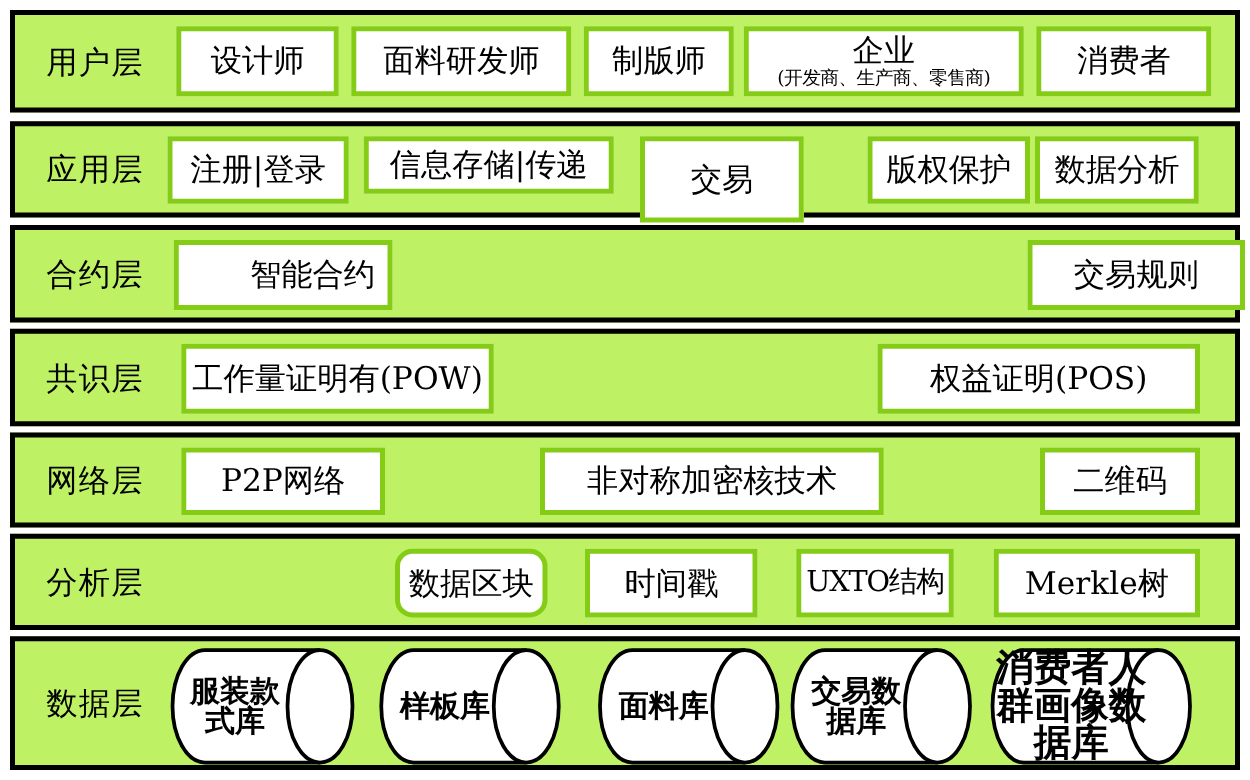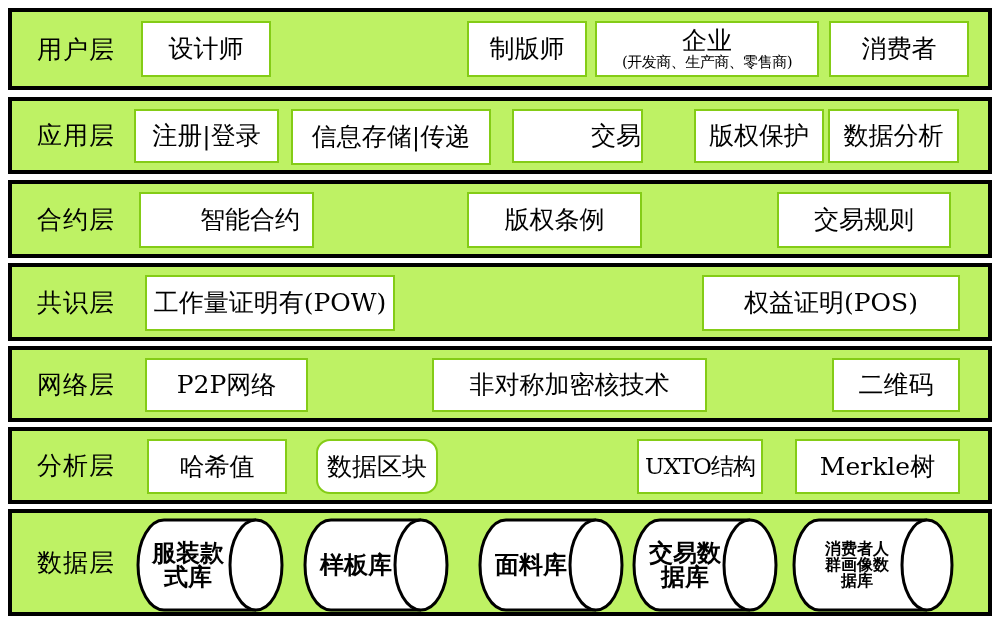--- a/index.html
+++ b/index.html
@@ -35,21 +35,21 @@
     display: flex;
     align-items: center;
     justify-content: center;
     font-size: 25px;
     letter-spacing: 1px;
     white-space: nowrap;
   }
   .node-box {
     position: absolute;
     box-sizing: border-box;
-    border: 2px solid #84cc16;
+    border: 4px solid #84cc16;
     background: #ffffff;
     display: flex;
     flex-direction: column;
     align-items: center;
     justify-content: center;
     text-align: center;
     font-size: 25px;
     line-height: 1.1;
     white-space: nowrap;
     overflow: visible;
@@ -95,20 +95,23 @@
 
 <div id="diagram">
 
   <div class="layer-row" style="top:8px; height:82px;">
     <div class="layer-label">用户层</div>
 
     <div class="node-box" style="left:129px; top:9px; width:130px; height:56px;">
       <span>设计师</span>
     </div>
 
+    <div class="node-box" style="left:269px; top:9px; width:176px; height:56px;">
+      <span>面料研发师</span>
+    </div>
 
     <div class="node-box" style="left:455px; top:9px; width:120px; height:56px;">
       <span>制版师</span>
     </div>
 
     <div class="node-box" style="left:583px; top:9px; width:224px; height:56px;">
       <span>企业</span>
       <span class="sub">(开发商、生产商、零售商)</span>
     </div>
 
@@ -117,49 +120,46 @@
     </div>
   </div>
 
   <div class="layer-row" style="top:97px; height:77px;">
     <div class="layer-label">应用层</div>
 
     <div class="node-box" style="left:122px; top:8px; width:145px; height:54px;">
       <span>注册|登录</span>
     </div>
 
-    <div class="node-box" style="left:279px; top:8px; width:200px; height:56px;">
+    <div class="node-box" style="left:279px; top:8px; width:200px; height:46px;">
       <span>信息存储|传递</span>
     </div>
 
-    <div class="node-box" style="left:500px; top:8px; width:131px; height:54px;align-items:flex-end;">
+    <div class="node-box" style="left:500px; top:8px; width:131px; height:69px;">
       <span>交易</span>
     </div>
 
     <div class="node-box" style="left:682px; top:8px; width:130px; height:54px;">
       <span>版权保护</span>
     </div>
 
     <div class="node-box" style="left:816px; top:8px; width:131px; height:54px;">
       <span>数据分析</span>
     </div>
   </div>
 
   <div class="layer-row" style="top:180px; height:78px;">
     <div class="layer-label">合约层</div>
 
     <div class="node-box" style="left:127px; top:8px; width:175px; height:56px;padding-left:47px;">
       <span>智能合约</span>
     </div>
 
-    <div class="node-box" style="left:455px; top:8px; width:175px; height:56px;">
-      <span>版权条例</span>
-    </div>
-
-    <div class="node-box" style="left:765px; top:8px; width:174px; height:56px;">
+
+    <div class="node-box" style="left:810px; top:8px; width:174px; height:56px;">
       <span>交易规则</span>
     </div>
   </div>
 
   <div class="layer-row" style="top:263px; height:78px;">
     <div class="layer-label">共识层</div>
 
     <div class="node-box" style="left:133px; top:8px; width:250px; height:56px;">
       <span>工作量证明有(POW)</span>
     </div>
@@ -181,28 +181,28 @@
     </div>
 
     <div class="node-box" style="left:820px; top:8px; width:128px; height:54px;">
       <span>二维码</span>
     </div>
   </div>
 
   <div class="layer-row" style="top:427px; height:77px;">
     <div class="layer-label">分析层</div>
 
-    <div class="node-box" style="left:135px; top:8px; width:140px; height:55px;">
-      <span>哈希值</span>
-    </div>
 
     <div class="node-box" style="left:304px; top:8px; width:122px; height:55px;border-radius:14px;">
       <span>数据区块</span>
     </div>
 
+    <div class="node-box" style="left:456px; top:8px; width:138px; height:55px;">
+      <span>时间戳</span>
+    </div>
 
     <div class="node-box tight" style="left:625px; top:8px; width:126px; height:55px;">
       <span>UXTO结构</span>
     </div>
 
     <div class="node-box" style="left:783px; top:8px; width:165px; height:55px;">
       <span>Merkle树</span>
     </div>
   </div>
 
@@ -241,19 +241,19 @@
       </svg>
       <div class="cyl-label" style="width:110px;">交易数
 据库</div>
     </div>
 
     <div class="cyl" style="left:779px; top:4px; width:172px; height:96px;">
       <svg width="172" height="96" viewBox="0 0 172 96">
         <path d="M 136 3 L 28 3 A 25 45 0 0 0 28 93 L 136 93" fill="#ffffff" stroke="#000000" stroke-width="3"></path>
         <ellipse cx="136" cy="48" rx="25" ry="45" fill="#ffffff" stroke="#000000" stroke-width="3"></ellipse>
       </svg>
-      <div class="cyl-label" style="width:132px; font-size:16px;">消费者人
+      <div class="cyl-label" style="width:132px; font-size:30px;">消费者人
 群画像数
 据库</div>
     </div>
   </div>
 
 </div>
 
 </body></html>

